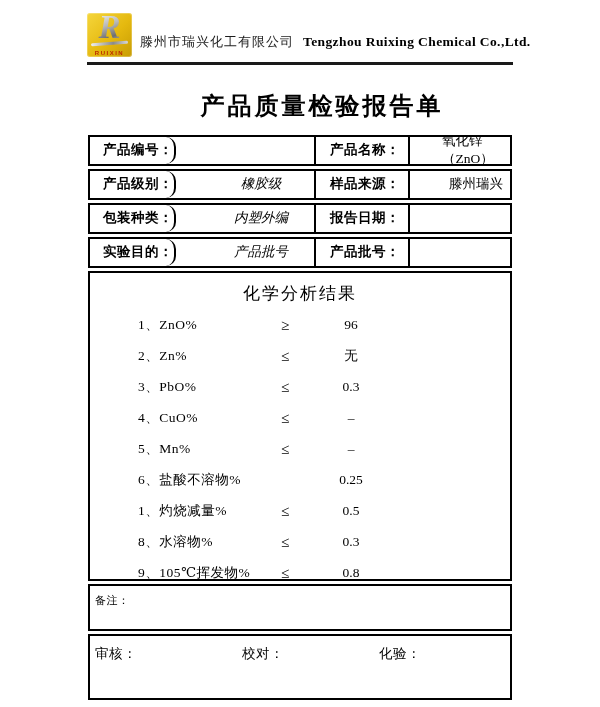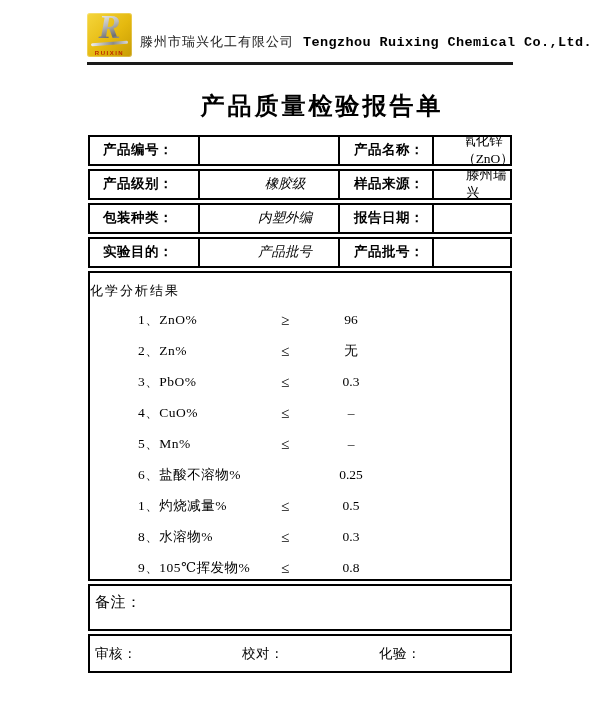--- a/index.html
+++ b/index.html
@@ -35,21 +35,21 @@
     position:absolute; left:0; right:0; bottom:1px; text-align:center;
     font-family:"Liberation Sans",sans-serif; font-weight:bold;
     font-size:6px; letter-spacing:1.5px; color:var(--brand-red,#bb2a00);
   }
   .hdr-names{ padding-left:8px; padding-bottom:6px; white-space:nowrap; }
   .hdr-cn{
     font-family:"Liberation Serif",serif; font-weight:normal;
     font-size:13px; color:#1c1c1c; letter-spacing:1px;
   }
   .hdr-en{
-    font-family:Liberation Mono, monospace; font-weight:bold;
+    font-family:Liberation Serif, serif; font-weight:bold;
     font-size:13.5px; color:#000; letter-spacing:.4px; margin-left:5px;
   }
   .hdr-rule{ margin:5px 87px 0 87px; height:2.5px; background:#1a1a1a; }
   
   .title{
     margin-top:25px; text-align:center;
     font-family:"Liberation Sans","DejaVu Sans",sans-serif; font-weight:bold;
     font-size:24px; letter-spacing:3px; color:#000;
     transform:translateX(22px);
   }
@@ -58,37 +58,37 @@
   .irow{
     display:flex; border:2px solid #000; height:31px; margin-bottom:3px;
     align-items:stretch;
   }
   .cell{ display:flex; align-items:center; font-size:13.5px; overflow:hidden; }
   .lbl{
     font-family:"Liberation Sans","DejaVu Sans",sans-serif; font-weight:bold;
     letter-spacing:.5px;
   }
   .val{ font-family:"Liberation Serif",serif; justify-content:center;margin-left:32px; }
-  .c1{ width:110px; border-right:2px solid #000; padding-left:13px; }
+  .c1{ width:86px; border-right:2px solid #000; padding-left:13px;border-radius:10px; }
   .c2{ width:108px; border-right:2px solid #000;font-style:italic; }
   .c3{ width:94px; border-right:2px solid #000; padding-left:14px; }
   .c4{ flex:1; }
   
   .abox{ border:2px solid #000; height:310px; margin-bottom:3px; padding-top:9px; }
   .atitle{
-    text-align:left; font-size:13px; letter-spacing:2px;
+    text-align:center; font-size:17px; letter-spacing:2px;
     font-family:"Liberation Serif",serif; margin-bottom:5px;
   }
   .aitem{ display:flex; align-items:center; height:31px; padding-left:48px; font-size:13.5px; }
   .a-name{ flex:0 0 122px; letter-spacing:.5px; }
   .a-sym{ flex:0 0 50px; text-align:center; font-size:15px; }
   .a-val{ flex:0 0 82px; text-align:center; }
   
-  .rbox{ border:2px solid #000; height:47px; margin-bottom:3px; padding:7px 0 12px 5px; font-size:15px; letter-spacing:.5px; }
-  .sbox{ border:2px solid #000; height:39px; position:relative; font-size:13.5px; letter-spacing:.5px; }
+  .rbox{ border:2px solid #000; height:47px; margin-bottom:3px; padding:7px 0 12px 5px; font-size:11px; letter-spacing:.5px; }
+  .sbox{ border:2px solid #000; height:66px; position:relative; font-size:13.5px; letter-spacing:.5px; }
   .sbox span{ position:absolute; top:9px; }
   .sig-review{ left:5px; }
   .sig-proofread{ left:152px; }
   .sig-assay{ left:289px;text-align:right; }
 </style>
 </head>
 <body>
 
 <div class="page">
 

